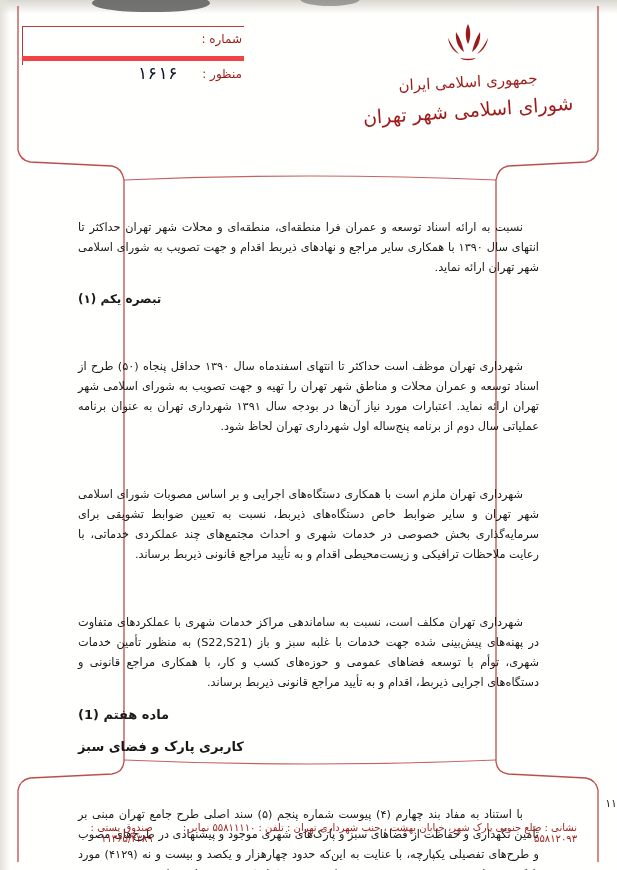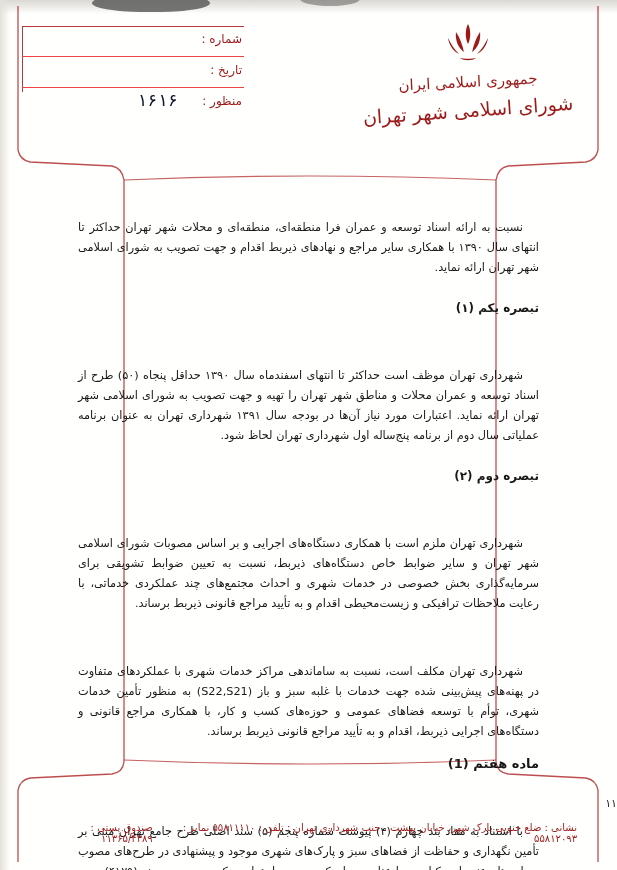--- a/index.html
+++ b/index.html
@@ -90,21 +90,21 @@
     position: absolute;
     top: 26px;
     left: 22px;
     width: 222px;
     color: #9c1c1c;
     font-size: 12px;
   }
   .meta-row {
     position: relative;
     height: 30px;
-    border-bottom: 1px solid #ef4444;
+    border-bottom: 5px solid #ef4444;
     direction: rtl;
     text-align: right;
     padding-right: 4px;
   }
   .meta-row:last-child { border-bottom: none; }
   .meta-label {
     position: absolute;
     top: 6px;
     right: 2px;
     font-size: 12px;
@@ -146,24 +146,24 @@
     font-size: 11.3px;
     line-height: 20px;
   }
   .para {
     margin: 0 0 11px 0;
     text-align: justify;
     text-justify: inter-word;
   }
   .para.indent { text-indent: 16px; margin-top: 48px; }
   .heading {
-    margin: 20px 0 9px 0;
+    margin: 2px 0 9px 0;
     font-size: 12px;
     font-weight: bold;
-    text-align: right;
+    text-align: left;
   }
   .heading.big {
     font-size: 13px;
     margin-top: 12px;
   }
 
   
   .page-number {
     position: absolute;
     bottom: 60px;
@@ -230,41 +230,37 @@
 
   <div class="meta-box">
     <div class="meta-hline-top"></div>
     <div class="meta-vline"></div>
 
     <div class="meta-row">
       <span class="meta-label">شماره :</span>
       <span class="meta-value"></span>
     </div>
     <div class="meta-row">
-      <span class="meta-label">تاریخ :</span>
-      <span class="meta-value"></span>
-    </div>
-    <div class="meta-row">
       <span class="meta-label">منظور :</span>
       <span class="meta-value">۱۶۱۶</span>
     </div>
   </div>
 
   <div class="body">
     <p class="para indent">نسبت به ارائه اسناد توسعه و عمران فرا منطقه‌ای، منطقه‌ای و محلات شهر تهران حداکثر تا انتهای سال ۱۳۹۰ با همکاری سایر مراجع و نهادهای ذیربط اقدام و جهت تصویب به شورای اسلامی شهر تهران ارائه نماید.</p>
 
     <div class="heading">تبصره یکم (۱)</div>
     <p class="para indent">شهرداری تهران موظف است حداکثر تا انتهای اسفندماه سال ۱۳۹۰ حداقل پنجاه (۵۰) طرح از اسناد توسعه و عمران محلات و مناطق شهر تهران را تهیه و جهت تصویب به شورای اسلامی شهر تهران ارائه نماید. اعتبارات مورد نیاز آن‌ها در بودجه سال ۱۳۹۱ شهرداری تهران به عنوان برنامه عملیاتی سال دوم از برنامه پنج‌ساله اول شهرداری تهران لحاظ شود.</p>
 
-    <div class="heading">تبصره دوم (۲)</div>
     <p class="para indent">شهرداری تهران ملزم است با همکاری دستگاه‌های اجرایی و بر اساس مصوبات شورای اسلامی شهر تهران و سایر ضوابط خاص دستگاه‌های ذیربط، نسبت به تعیین ضوابط تشویقی برای سرمایه‌گذاری بخش خصوصی در خدمات شهری و احداث مجتمع‌های چند عملکردی خدماتی، با رعایت ملاحظات ترافیکی و زیست‌محیطی اقدام و به تأیید مراجع قانونی ذیربط برساند.</p>
 
     <p class="para indent">شهرداری تهران مکلف است، نسبت به ساماندهی مراکز خدمات شهری با عملکردهای متفاوت در پهنه‌های پیش‌بینی شده جهت خدمات با غلبه سبز و باز (S22,S21) به منظور تأمین خدمات شهری، توأم با توسعه فضاهای عمومی و حوزه‌های کسب و کار، با همکاری مراجع قانونی و دستگاه‌های اجرایی ذیربط، اقدام و به تأیید مراجع قانونی ذیربط برساند.</p>
 
     <div class="heading big">ماده هفتم (1)</div>
+    <div class="heading big">کاربری پارک و فضای سبز</div>
     <p class="para indent">با استناد به مفاد بند چهارم (۴) پیوست شماره پنجم (۵) سند اصلی طرح جامع تهران مبنی بر تأمین نگهداری و حفاظت از فضاهای سبز و پارک‌های شهری موجود و پیشنهادی در طرح‌های مصوب و طرح‌های تفصیلی یکپارچه، با عنایت به این‌که حدود چهارهزار و یکصد و بیست و نه (۴۱۲۹) مورد پارک و فضای سبز به وسعت حدود پنج‌هزار (۵۰۰۰) هکتار که حدود هزار و پانصد (۱۵۰۰) مورد، مسئولیت نگهداری و حفاظت از آن‌ها تحت مدیریت مستقیم سازمان پارک‌ها و فضای سبز شهرداری تهران و بقیه عمدتاً توسط شهرداری‌ها و پراکنده در عهده شهرداری است، شهرداری تهران موظف است نسبت به تأمین سرانه فضای سبز مستند در ماده ۲-۱۵-۱ طرح جامع شهر</p>
   </div>
 
   <div class="page-number">۱۱</div>
 
   <div class="footer">
     <div class="f-right">نشانی : ضلع جنوبی پارک شهر، خیابان بهشت ، جنب شهرداری تهران : تلفن : ۵۵۸۱۱۱۱۰   نمابر : ۵۵۸۱۲۰۹۳</div>
     <div class="f-left">صندوق پستی : ۱۱۳۶۵/۴۳۸۹</div>
   </div>
 

